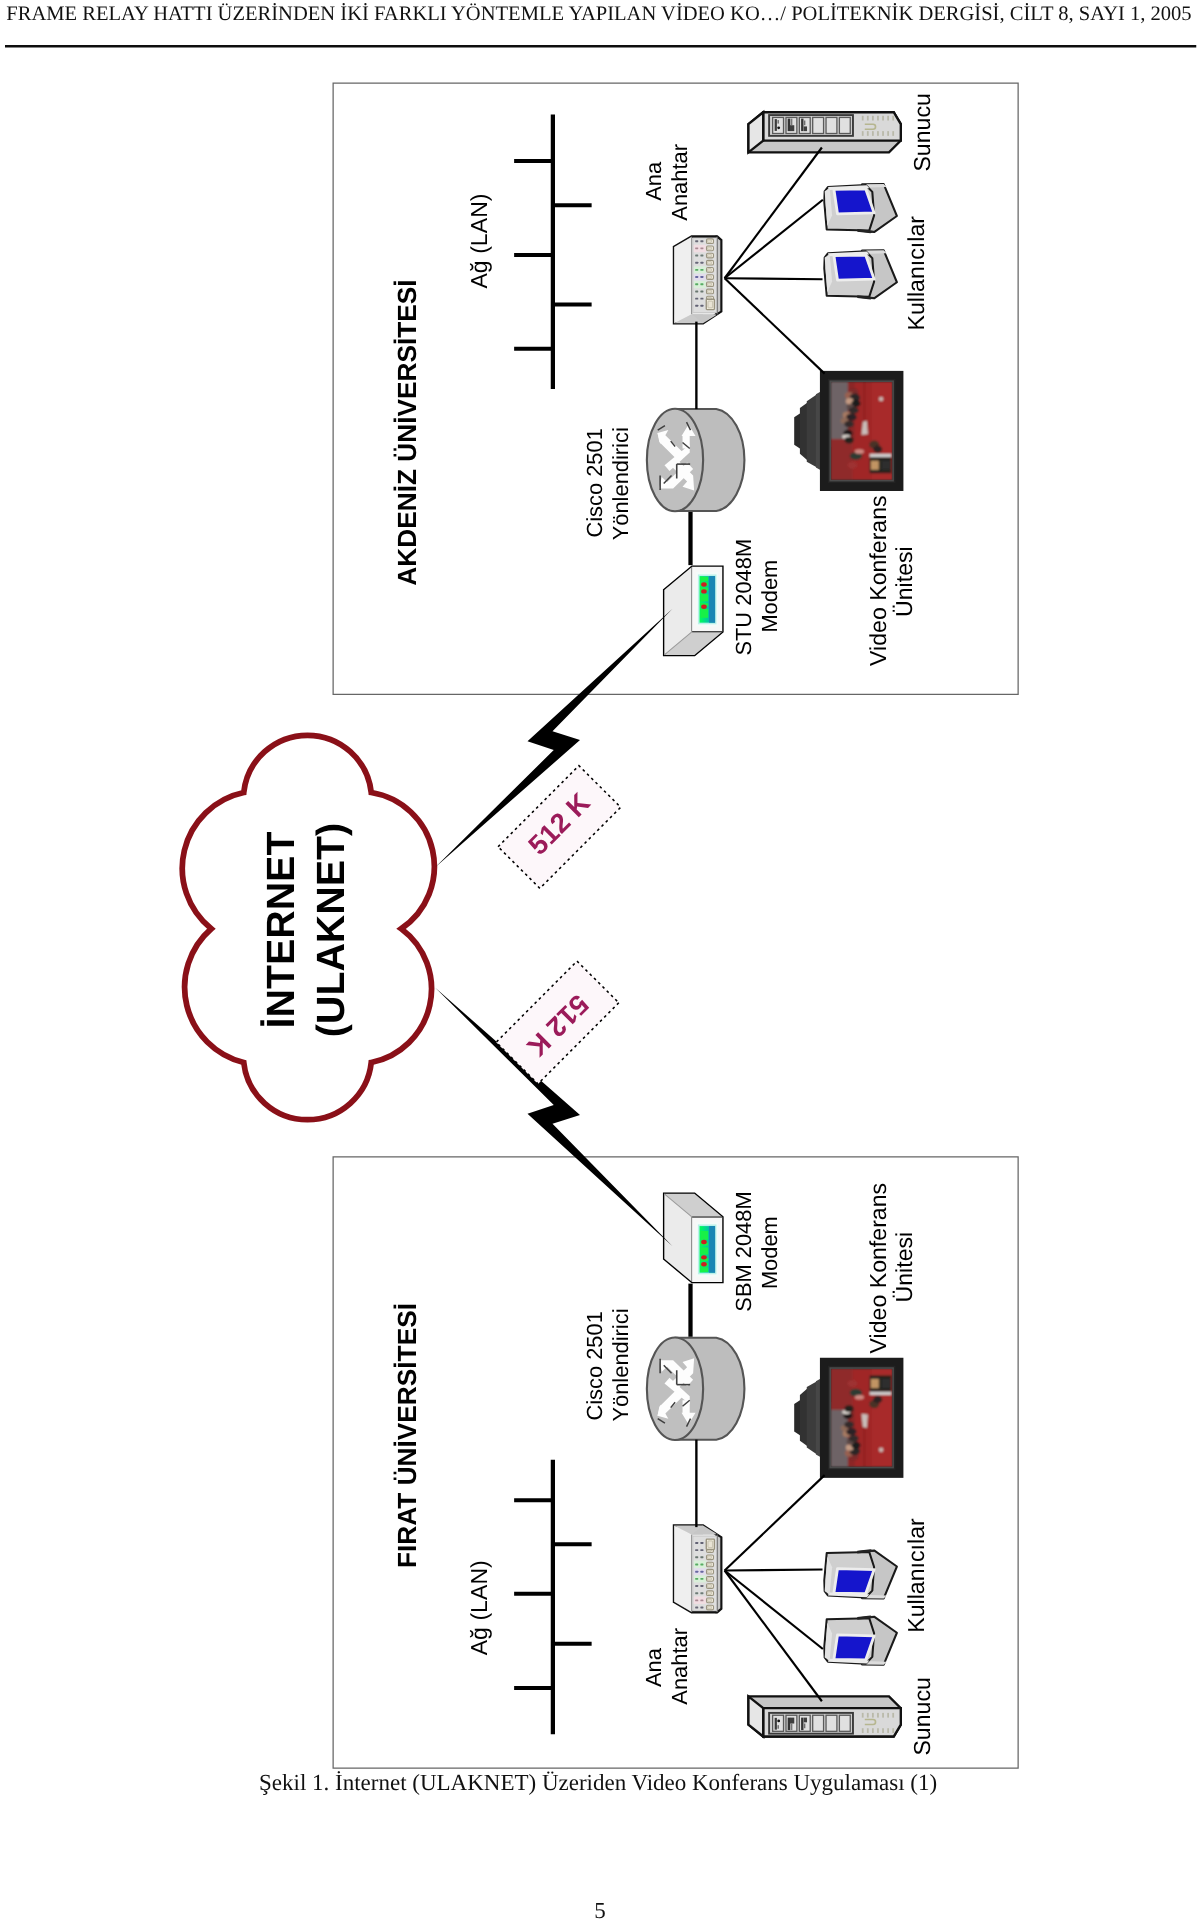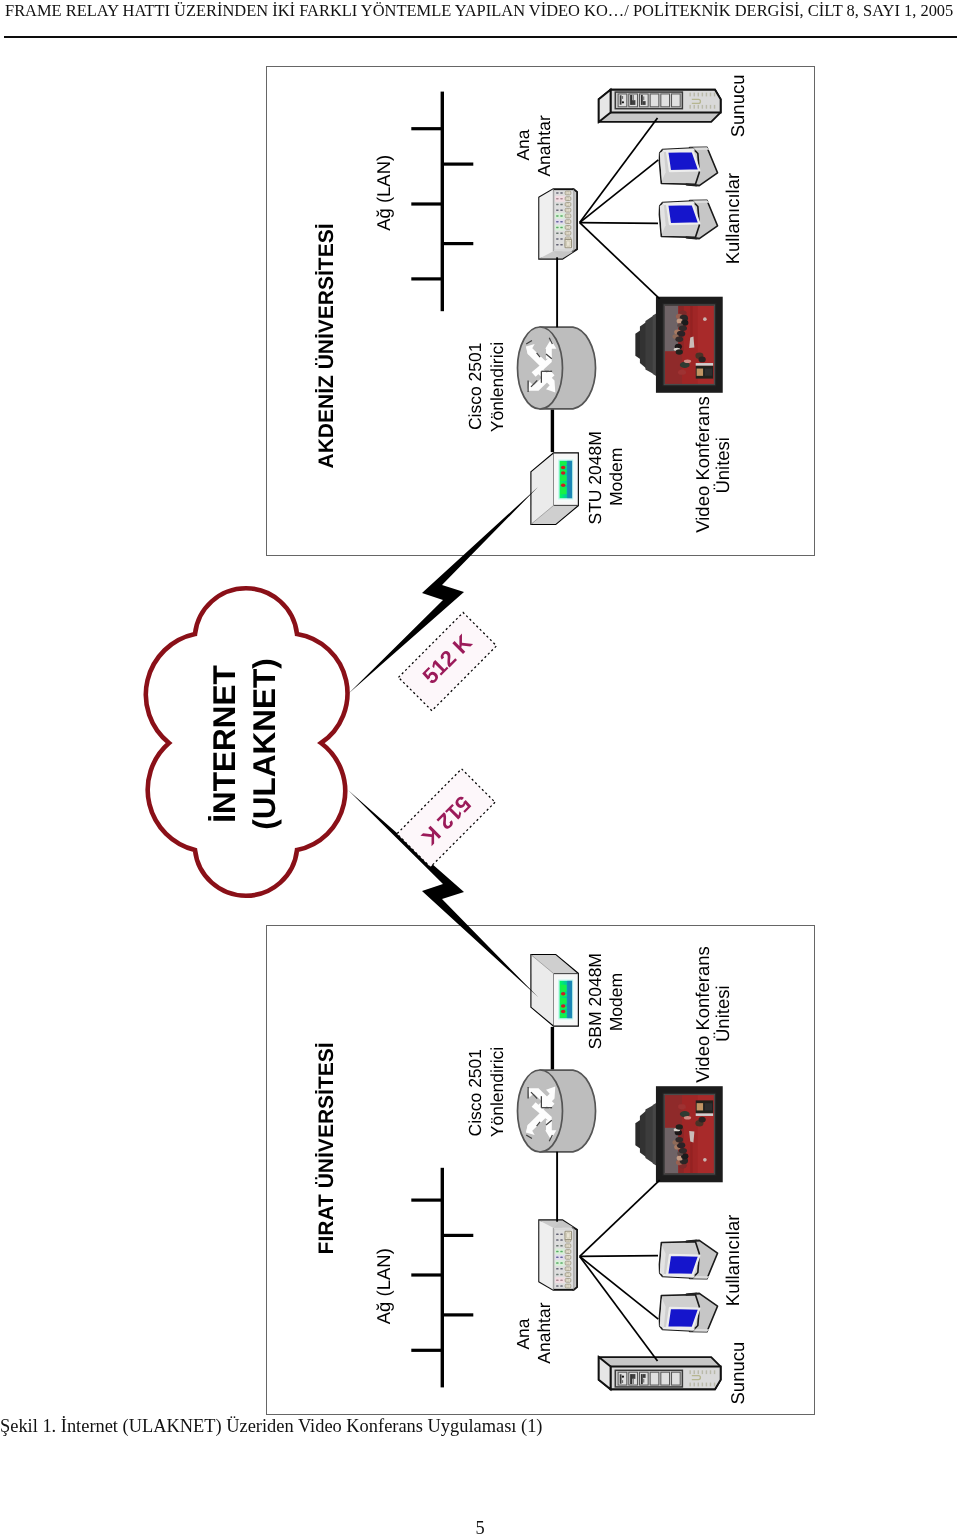--- a/index.html
+++ b/index.html
@@ -6,21 +6,21 @@
   html,body{margin:0;padding:0;}
   body{width:960px;height:1538px;background:#fff;font-family:"Liberation Serif",serif;overflow:hidden;position:relative;}
   .page{position:absolute;inset:0;padding-left:26px;}
   
   .hdr{position:absolute;left:5px;top:1px;font-family:"Liberation Serif",serif;font-size:16.45px;color:#111;white-space:nowrap;}
   .hdr-rule{position:absolute;left:4px;top:36px;width:953px;height:2.4px;background:#0d0d0d;}
   
   .diagbox{position:absolute;border:1.3px solid #666;background:#fff;}
   .box-top{left:266px;top:66px;width:547px;height:488px;}
   .box-bot{left:266px;top:925px;width:547px;height:488px;}
-  .caption{position:absolute;left:0;top:1416px;width:957px;font-size:18.4px;font-family:"Liberation Serif",serif;color:#111;}
+  .caption{position:absolute;left:0;top:1416px;width:957px;text-align:center;font-size:18.4px;font-family:"Liberation Serif",serif;color:#111;}
   .pageno{position:absolute;left:0;top:1518px;width:960px;text-align:center;font-size:18.4px;font-family:"Liberation Serif",serif;color:#111;}
   svg{position:absolute;left:0;top:0;overflow:visible;}
   svg text{ -webkit-font-smoothing:antialiased; text-rendering:geometricPrecision; }
   body{ -webkit-font-smoothing:antialiased; }
 </style>
 </head>
 <body>
 
 <div class="page">
   <div class="hdr">FRAME RELAY HATTI ÜZERİNDEN İKİ FARKLI YÖNTEMLE YAPILAN VİDEO KO…/ POLİTEKNİK DERGİSİ, CİLT 8, SAYI 1,  2005</div>

